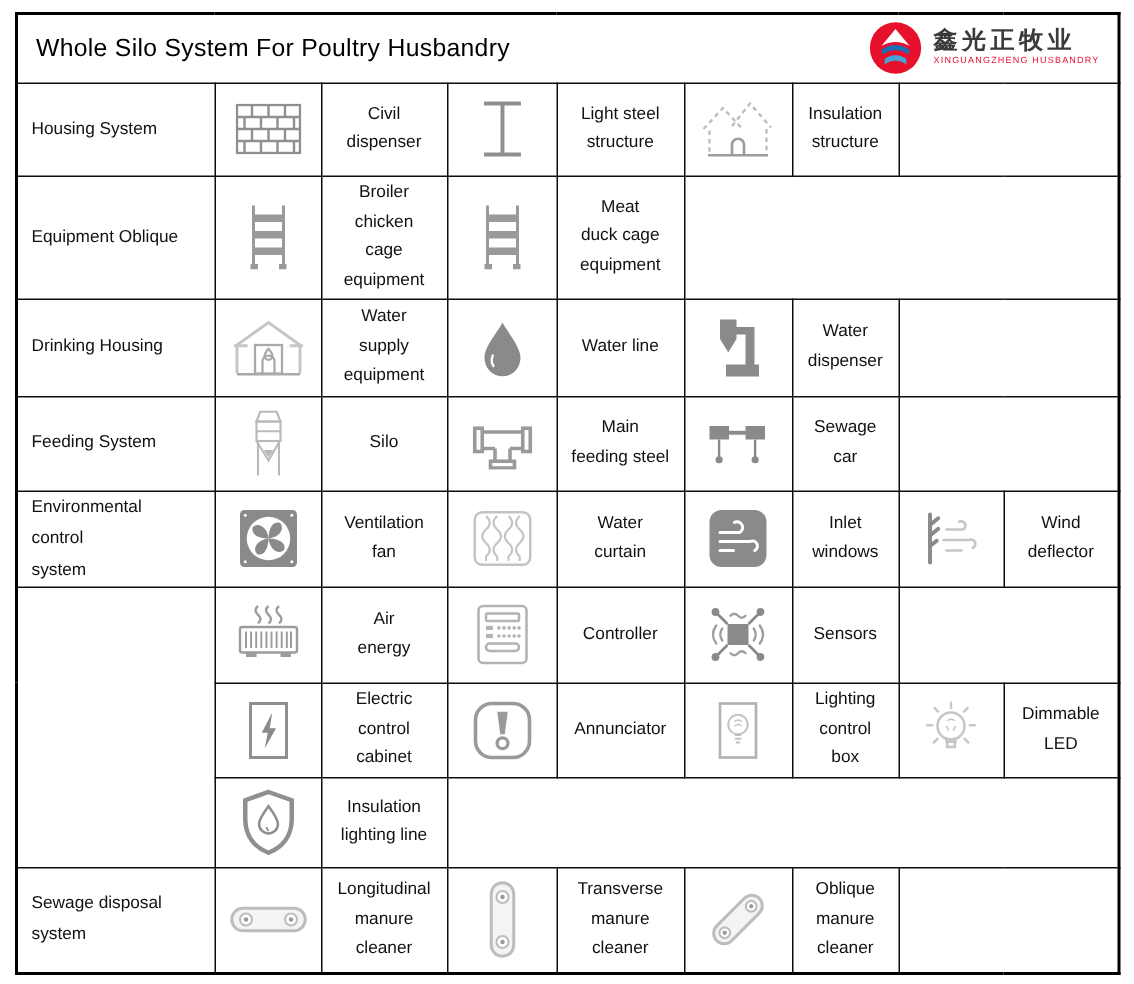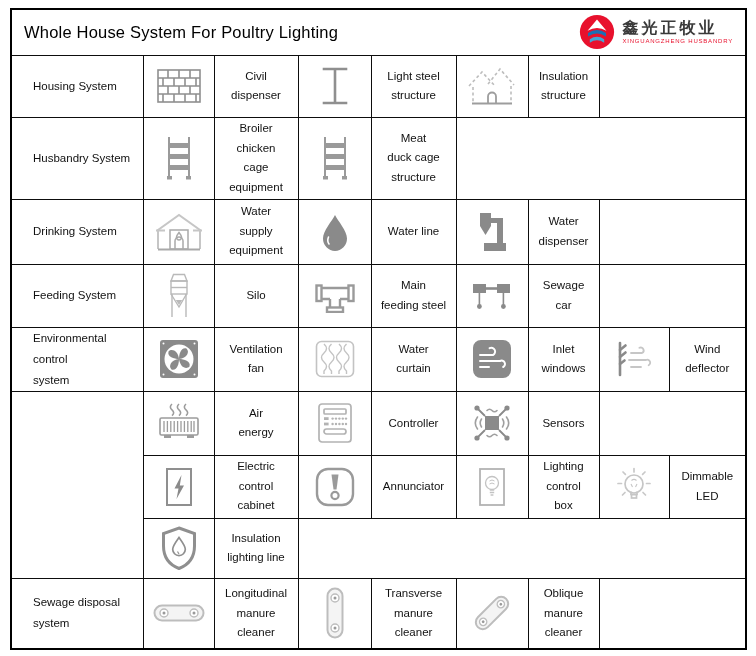--- a/index.html
+++ b/index.html
@@ -8,21 +8,21 @@
   table.grid{position:absolute;left:10px;top:8px;width:735px;
         border-collapse:collapse;table-layout:fixed;border:2px solid #000;}
   td{border:1px solid #0d0d0d;padding:0;text-align:center;vertical-align:middle;overflow:visible;}
   td.hdr{padding:0 12px;}
   .hdr-inner{display:flex;align-items:center;justify-content:space-between;}
   .title{font-size:16.5px;letter-spacing:.2px;color:#000;}
   .logo{display:flex;align-items:center;gap:7px;}
   .logo-txt{display:flex;flex-direction:column;align-items:flex-start;line-height:1;}
   .cn{font-size:16px;font-weight:bold;color:#3a3a3a;letter-spacing:3px;white-space:nowrap;}
   .en{font-size:6px;color:#e8112d;letter-spacing:.8px;margin-top:2px;white-space:nowrap;}
-  td.sys{text-align:left;padding-left:21px;font-size:11.5px;line-height:21px;white-space:pre-line;}
+  td.sys{text-align:left;padding-left:9px;font-size:11.5px;line-height:21px;white-space:pre-line;}
   .lbl{font-size:11.5px;line-height:19.5px;white-space:pre-line;display:inline-block;}
   svg{display:block;margin:0 auto;}
 </style>
 </head>
 <body>
 
 <div class="page">
 <table class="grid">
   <colgroup>
     <col style="width:132px">
@@ -33,21 +33,21 @@
         <col style="width:72px">
     <col style="width:71px">
         <col style="width:70px">
         <col style="width:77px">
   </colgroup>
 
   <tbody>
         <tr style="height:46px">
     <td class="hdr" colspan="9">
       <div class="hdr-inner">
-        <span class="title">Whole House System For Poultry Lighting</span>
+        <span class="title">Whole Silo System For Poultry Husbandry</span>
         <span class="logo">
           <svg width="36" height="36" viewBox="0 0 40 40">
             <circle cx="20" cy="20" r="19" fill="#e8112d"></circle>
             <path d="M20,6 L30.5,18.5 Q20,12.5 9.5,18.5 Z" fill="#ffffff"></path>
             <path d="M10,21 Q20,14.5 30,21 L30,25 Q20,18.5 10,25 Z" fill="#1b6fb5"></path>
             <path d="M12,28 Q20,22.5 28,28 L28,32 Q20,26.5 12,32 Z" fill="#46a4d4"></path>
           </svg>
           <span class="logo-txt">
             <span class="cn">鑫光正牧业</span>
             <span class="en">XINGUANGZHENG HUSBANDRY</span>
@@ -94,21 +94,21 @@
           <path d="M21,38 V31.5 a4,4 0 0 1 8,0 V38"></path>
         </g>
       </svg>
     </td>
     <td><span class="lbl">Insulation
 structure</span></td>
     <td colspan="2"></td>
   </tr>
 
   <tr style="height:82px">
-    <td class="sys">Husbandry System</td>
+    <td class="sys">Equipment Oblique</td>
     <td>
       <svg width="32" height="46" viewBox="0 0 32 46">
         <path d="M6,2 V41 M26,2 V41" stroke="#9a9a9a" stroke-width="2" fill="none"></path>
         <g fill="#9a9a9a">
           <rect x="5" y="8" width="22" height="5"></rect>
                 <rect x="5" y="19" width="22" height="5"></rect>
           <rect x="5" y="30" width="22" height="5"></rect>
           <rect x="4" y="41" width="5" height="3.5"></rect>
                 <rect x="23" y="41" width="5" height="3.5"></rect>
         </g>
@@ -125,26 +125,26 @@
           <rect x="5" y="8" width="22" height="5"></rect>
                 <rect x="5" y="19" width="22" height="5"></rect>
           <rect x="5" y="30" width="22" height="5"></rect>
           <rect x="4" y="41" width="5" height="3.5"></rect>
                 <rect x="23" y="41" width="5" height="3.5"></rect>
         </g>
       </svg>
     </td>
     <td><span class="lbl">Meat
 duck cage
-structure</span></td>
+equipment</span></td>
     <td colspan="4"></td>
   </tr>
 
   <tr style="height:65px">
-    <td class="sys">Drinking System</td>
+    <td class="sys">Drinking Housing</td>
     <td>
       <svg width="48" height="38" viewBox="0 0 48 38">
         <g fill="none" stroke="#c6c6c6" stroke-width="2">
           <path d="M3,36 V17 L24,2 L45,17 V36"></path>
           <path d="M1,17.5 H10 M38,17.5 H47"></path>
         </g>
         <g fill="none" stroke="#a9a9a9" stroke-width="1.5">
           <rect x="15" y="17" width="18" height="19"></rect>
           <path d="M20,36 V28 a4,4 0 0 1 8,0 V36"></path>
           <path d="M24,19.5 c0,0 2.6,3.2 2.6,4.8 a2.6,2.6 0 1 1 -5.2,0 c0,-1.6 2.6,-4.8 2.6,-4.8 Z"></path>

